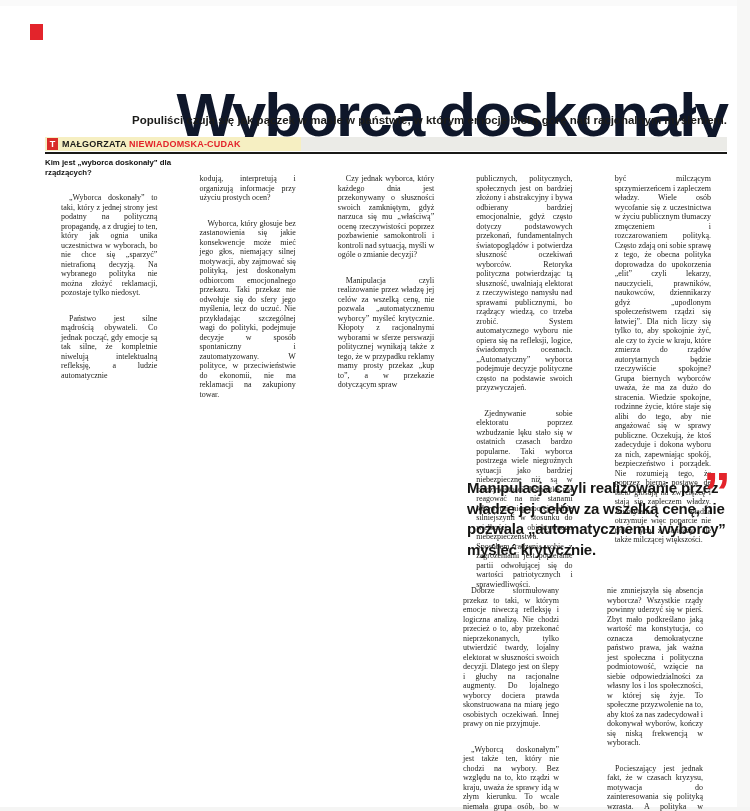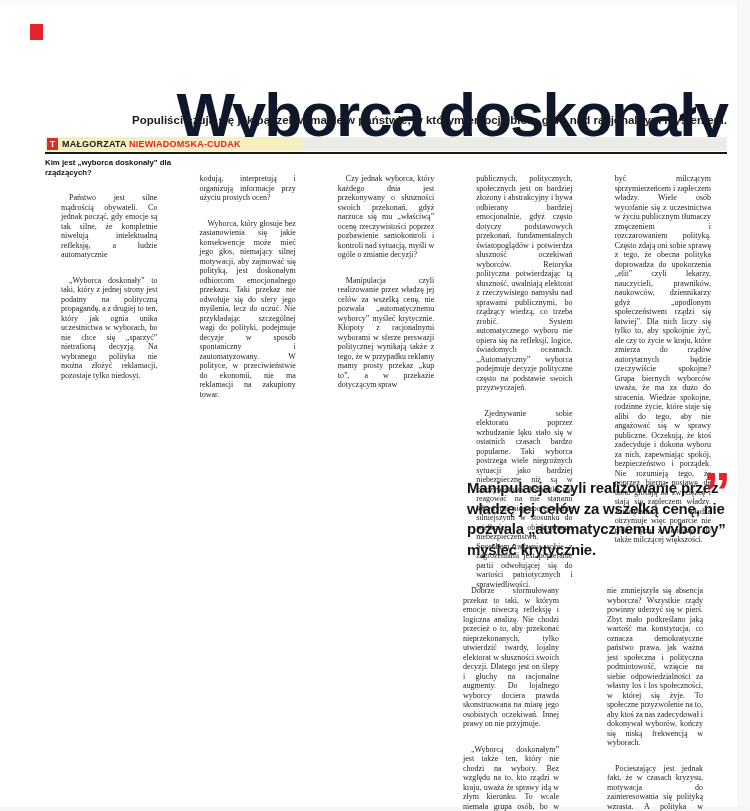--- a/index.html
+++ b/index.html
@@ -66,29 +66,29 @@
     <span class="byline-hl">
       <span class="byline-icon">T</span>
       <span class="byline-name"><span>MAŁGORZATA </span><span class="last">NIEWIADOMSKA-CUDAK</span></span>
     </span>
   </div>
   <div class="rule"></div>
 
   <div class="cols-top" id="cols-top">
       <div class="col">
         <h3>Kim jest „wyborca doskonały” dla rządzących?</h3>
+        <p class="indent">„Wyborca doskonały” to taki, który z jednej strony jest podatny na polityczną propagandę, a z drugiej to ten, który jak ognia unika uczestnictwa w wyborach, bo nie chce się „sparzyć” nietrafioną decyzją. Na wybranego polityka nie można złożyć reklamacji, pozostaje tylko niedosyt.</p>
         <p class="indent">Państwo jest silne mądrością obywateli. Co jednak począć, gdy emocje są tak silne, że kompletnie niwelują intelektualną refleksję, a ludzie automatycznie</p>
-        <p class="indent">„Wyborca doskonały” to taki, który z jednej strony jest podatny na polityczną propagandę, a z drugiej to ten, który jak ognia unika uczestnictwa w wyborach, bo nie chce się „sparzyć” nietrafioną decyzją. Na wybranego polityka nie można złożyć reklamacji, pozostaje tylko niedosyt.</p>
       </div>
       <div class="col">
         <p>kodują, interpretują i organizują informacje przy użyciu prostych ocen?</p>
         <p class="indent">Wyborca, który głosuje bez zastanowienia się jakie konsekwencje może mieć jego głos, niemający silnej motywacji, aby zajmować się polityką, jest doskonałym odbiorcom emocjonalnego przekazu. Taki przekaz nie odwołuje się do sfery jego myślenia, lecz do uczuć. Nie przykładając szczególnej wagi do polityki, podejmuje decyzje w sposób spontaniczny i zautomatyzowany. W polityce, w przeciwieństwie do ekonomii, nie ma reklamacji na zakupiony towar.</p>
       </div>
       <div class="col">
-        <p class="indent">Czy jednak wyborca, który każdego dnia jest przekonywany o słuszności swoich przekonań, gdyż narzuca się mu „właściwą” ocenę rzeczywistości poprzez pozbawienie samokontroli i kontroli nad sytuacją, myśli w ogóle o zmianie decyzji?</p>
+        <p class="indent">Czy jednak wyborca, który każdego dnia jest przekonywany o słuszności swoich zamkniętym, gdyż narzuca się mu „właściwą” ocenę rzeczywistości poprzez pozbawienie samokontroli i kontroli nad sytuacją, myśli w ogóle o zmianie decyzji?</p>
         <p class="indent">Manipulacja czyli realizowanie przez władzę jej celów za wszelką cenę, nie pozwala „automatycznemu wyborcy” myśleć krytycznie. Kłopoty z racjonalnymi wyborami w sferze perswazji politycznej wynikają także z tego, że w przypadku reklamy mamy prosty przekaz „kup to”, a w przekazie dotyczącym spraw</p>
       </div>
       <div class="col">
         <p>publicznych, politycznych, społecznych jest on bardziej złożony i abstrakcyjny i bywa odbierany bardziej emocjonalnie, gdyż często dotyczy podstawowych przekonań, fundamentalnych światopoglądów i potwierdza słuszność oczekiwań wyborców. Retoryka polityczna potwierdzając tą słuszność, uwalniają elektorat z rzeczywistego namysłu nad sprawami publicznymi, bo rządzący wiedzą, co trzeba zrobić. System automatycznego wyboru nie opiera się na refleksji, logice, świadomych oceanach. „Automatyczny” wyborca podejmuje decyzje polityczne często na podstawie swoich przyzwyczajeń.</p>
         <p class="indent">Zjednywanie sobie elektoratu poprzez wzbudzanie lęku stało się w ostatnich czasach bardzo popularne. Taki wyborca postrzega wiele niegroźnych sytuacji jako bardziej niebezpieczne niż są w rzeczywistości. Jednostka ma reagować na nie stanami lękowymi nieproporcjonalnie silniejszymi w stosunku do wielkości obiektywnego niebezpieczeństwa. Sposobem radzenia sobie z zagrożeniami jest popieranie partii odwołującej się do wartości patriotycznych i sprawiedliwości.</p>
       </div>
       <div class="col">
         <p>być milczącym sprzymierzeńcem i zapleczem władzy. Wiele osób wycofanie się z uczestnictwa w życiu publicznym tłumaczy zmęczeniem i rozczarowaniem polityką. Często zdają oni sobie sprawę z tego, że obecna polityka doprowadza do upokorzenia „elit” czyli lekarzy, nauczycieli, prawników, naukowców, dziennikarzy gdyż „upodlonym społeczeństwem rządzi się łatwiej”. Dla nich liczy się tylko to, aby spokojnie żyć, ale czy to życie w kraju, które zmierza do rządów autorytarnych będzie rzeczywiście spokojne? Grupa biernych wyborców uważa, że ma za dużo do stracenia. Wiedzie spokojne, rodzinne życie, które staje się alibi do tego, aby nie angażować się w sprawy publiczne. Oczekują, że ktoś zadecyduje i dokona wyboru za nich, zapewniając spokój, bezpieczeństwo i porządek. Nie rozumieją tego, że poprzez bierną postawę de facto głosują na zwycięzcę i stają się zapleczem władzy. Autorytarna władza otrzymuje więc poparcie nie tylko tych z sondaży, ale także milczącej większości.</p>
       </div>
     </div>

